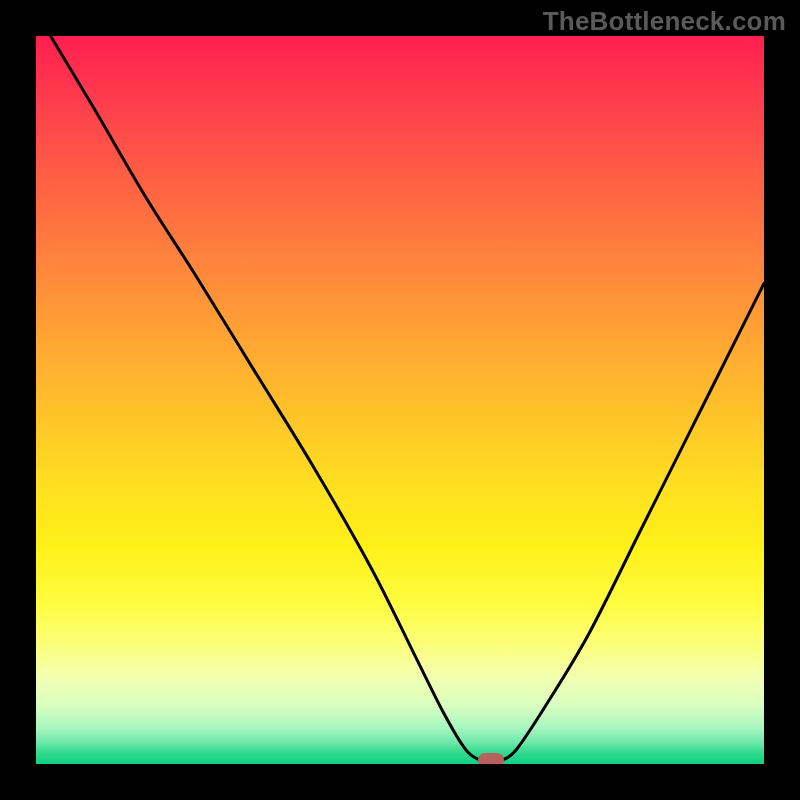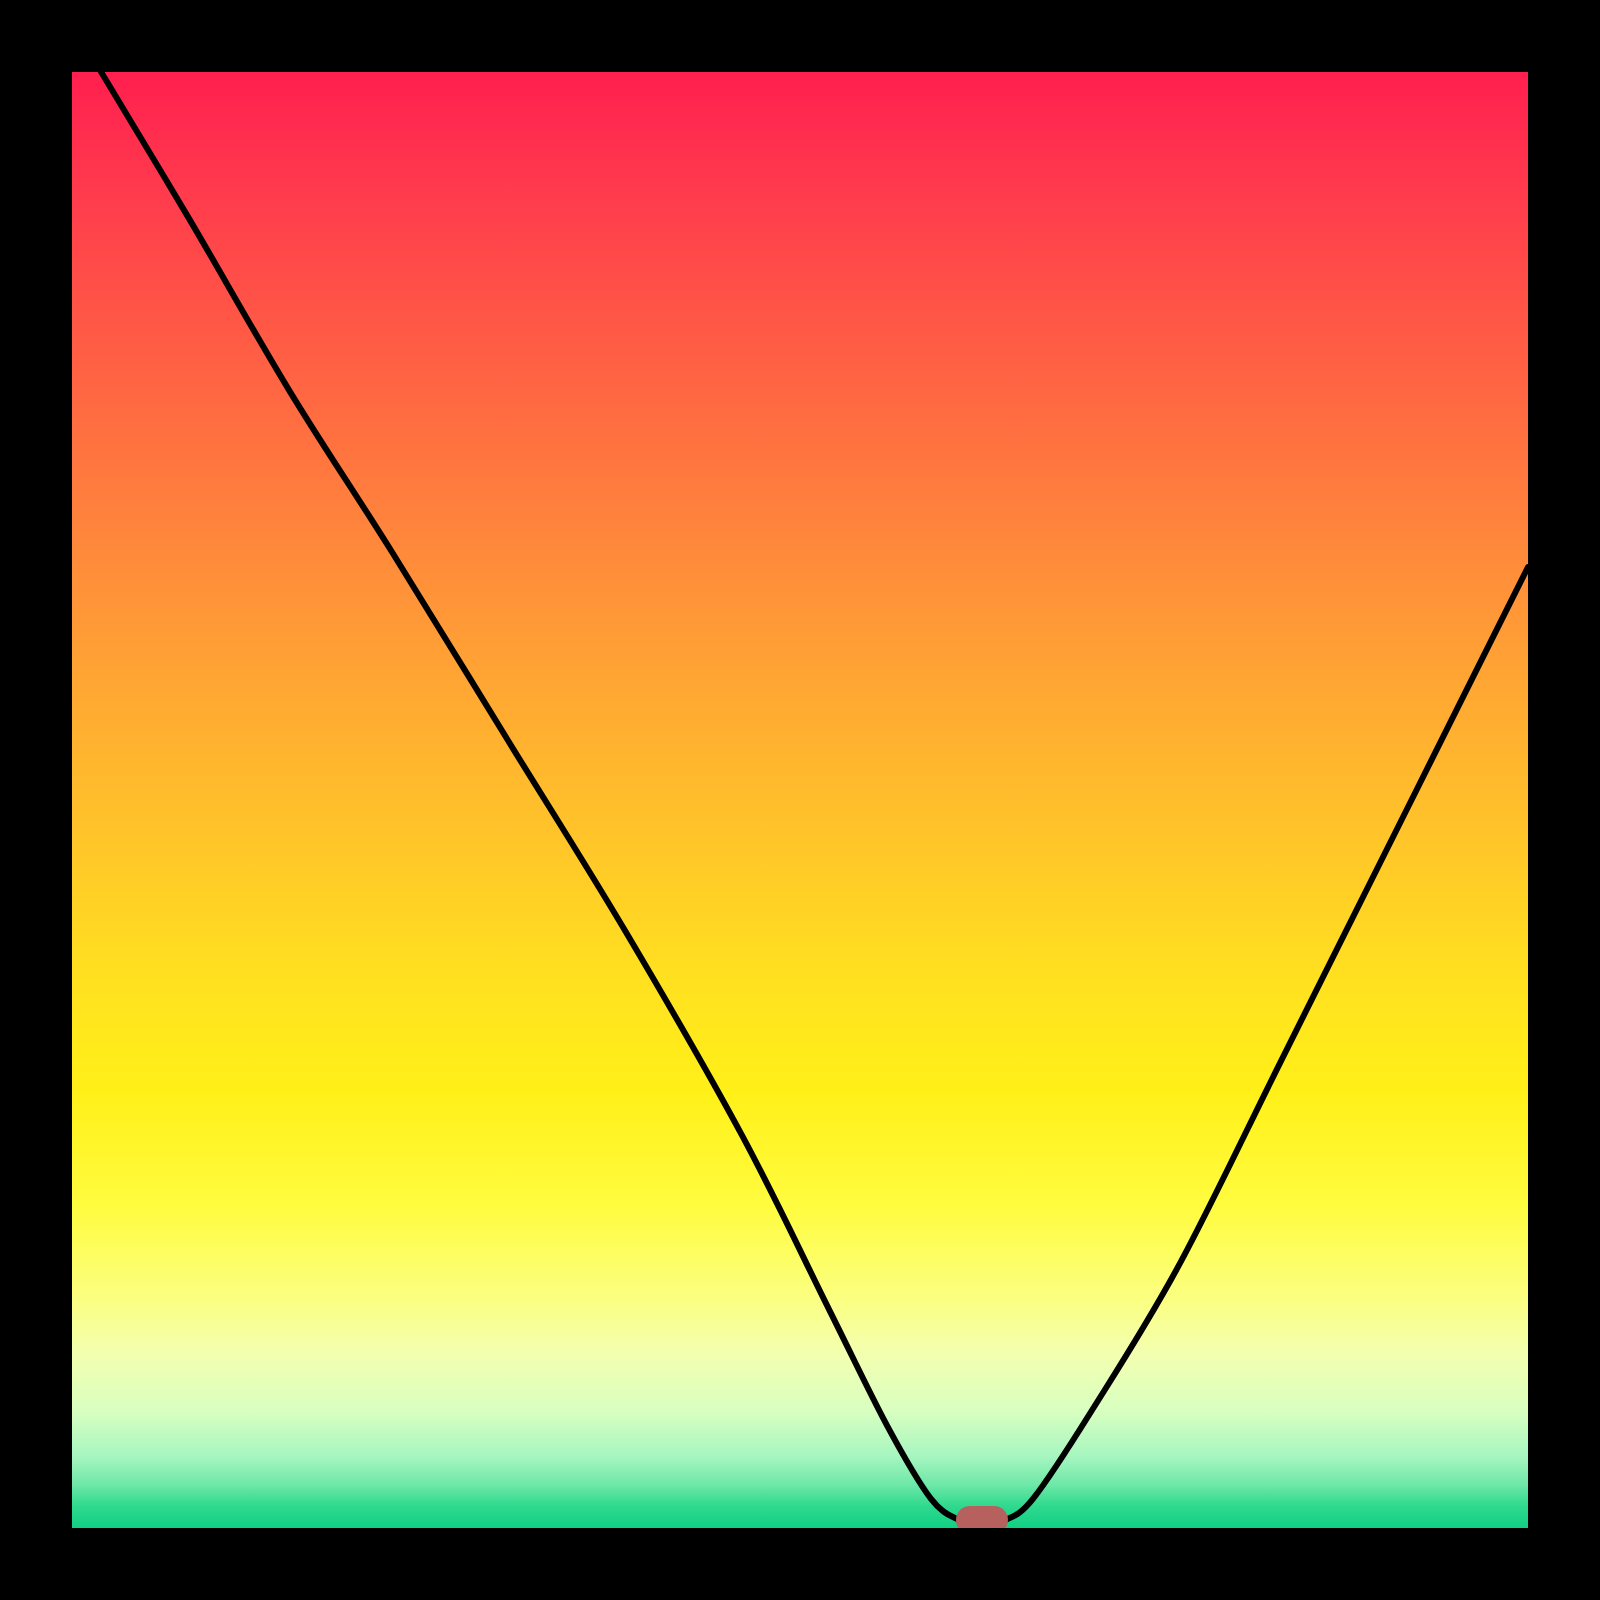--- a/index.html
+++ b/index.html
@@ -66,20 +66,21 @@
     height: 14px;
     border-radius: 7px;
     background: #b7615f;
     transform: translate(-50%, -50%);
   }
 </style>
 </head>
 <body>
 
 <div class="container">
+  <div class="watermark">TheBottleneck.com</div>
   <div class="plot">
     <div class="gradient"></div>
     <svg class="curve" viewBox="0 0 728 728" preserveAspectRatio="none">
       <path id="curve-path" d="M 14.56 0.00 C 21.84 12.13, 42.47 46.11, 58.24 72.80 C 74.01 99.49, 92.21 132.25, 109.20 160.16 C 126.19 188.07, 141.96 211.12, 160.16 240.24 C 178.36 269.36, 198.99 303.33, 218.40 334.88 C 237.81 366.43, 257.23 396.76, 276.64 429.52 C 296.05 462.28, 317.89 499.89, 334.88 531.44 C 351.87 562.99, 366.43 594.53, 378.56 618.80 C 390.69 643.07, 399.19 661.27, 407.68 677.04 C 416.17 692.81, 423.45 705.55, 429.52 713.44 C 435.59 721.33, 439.83 721.93, 444.08 724.36 C 448.33 726.79, 451.36 728.00, 455.00 728.00 C 458.64 728.00, 461.67 726.79, 465.92 724.36 C 470.17 721.93, 473.20 722.54, 480.48 713.44 C 487.76 704.34, 497.47 689.17, 509.60 669.76 C 521.73 650.35, 537.51 626.08, 553.28 596.96 C 569.05 567.84, 587.25 529.01, 604.24 495.04 C 621.23 461.07, 638.21 427.09, 655.20 393.12 C 672.19 359.15, 694.03 315.47, 706.16 291.20 C 718.29 266.93, 724.36 254.80, 728.00 247.52" fill="none" stroke="#000" stroke-width="3" stroke-linecap="round" stroke-linejoin="round"></path>
     </svg>
     <div class="marker" id="marker" style="left: 455px; top: 724.36px;"></div>
   </div>
 </div>
 
 </body></html>

